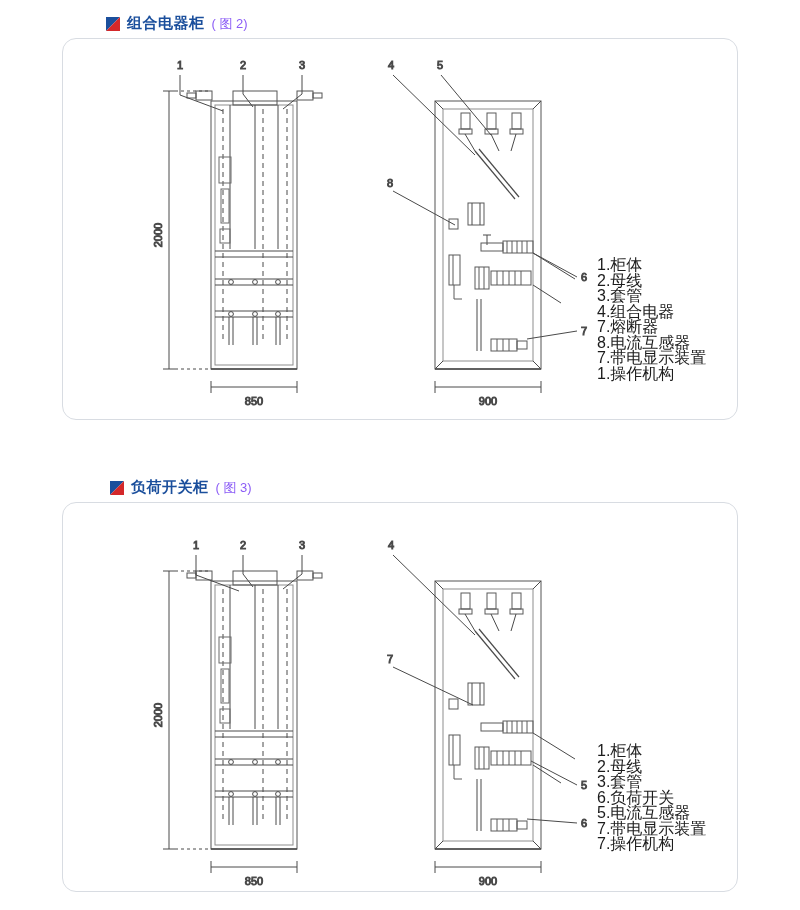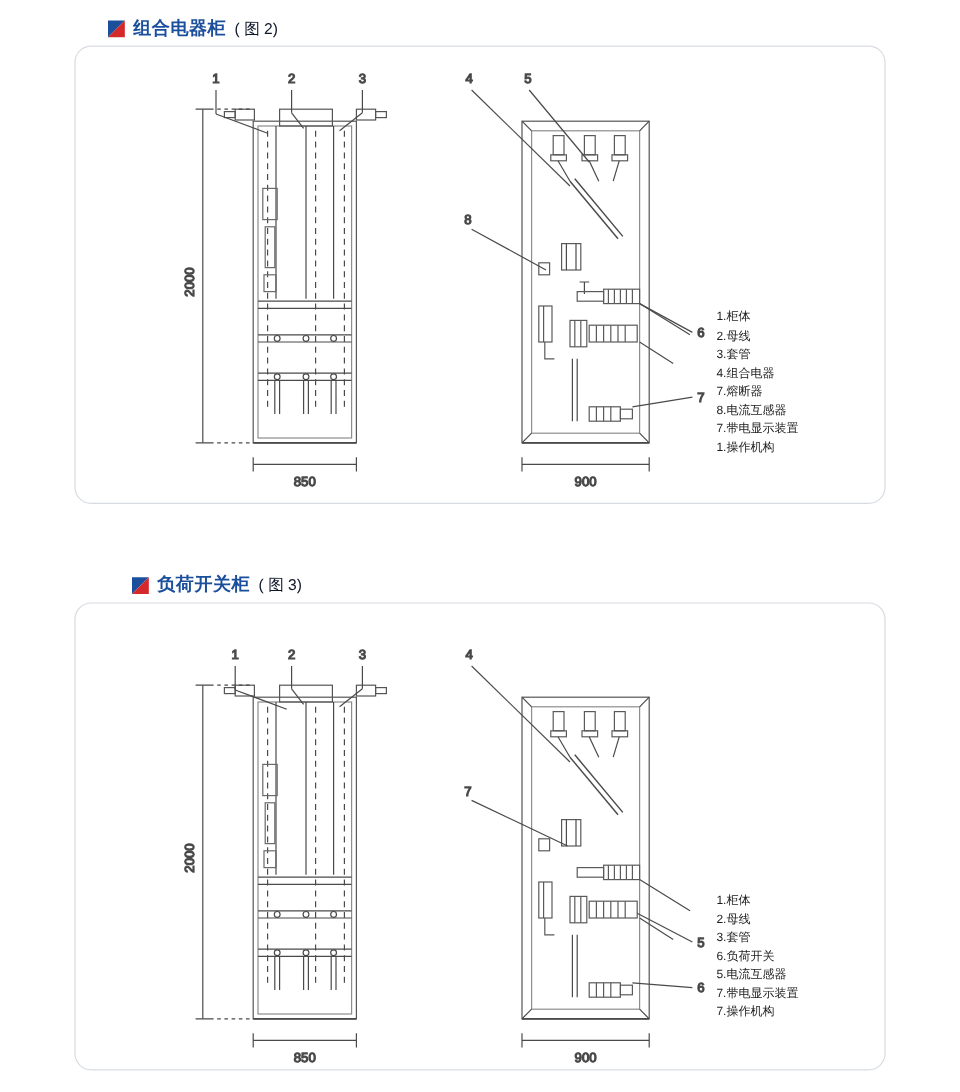--- a/index.html
+++ b/index.html
@@ -33,54 +33,54 @@
   }
   .sec-title {
     font-size: 15px;
     font-weight: bold;
     color: #1b4f9c;
     letter-spacing: .5px;
     white-space: nowrap;
   }
   .sec-sub {
     font-size: 13px;
-    color: #0f172a;
+    color: #8b5cf6;
     white-space: nowrap;
   }
 
   
   .panel {
     position: absolute;
     border: 1px solid #d8dce2;
     border-radius: 14px;
     background: #fff;
   }
 
   
   .canvas { position: absolute; left: 0; top: 0; }
 
   
   .legend {
     position: absolute;
-    font-size: 10px;
+    font-size: 16px;
     line-height: 15.5px;
     color: #1c1c1c;
     white-space: nowrap;
   }
   .legend div { font-family: "Liberation Sans", sans-serif; }
 
   
   svg text { font-family: "Liberation Sans", sans-serif; }
 </style>
 </head>
 <body>
 
 <div class="page">
 
-  <div class="section-head" style="left:60px; top:14px;padding-left:30px;">
+  <div class="section-head" style="left:76px; top:14px;padding-left:30px;">
     <span class="flag-icon">
       <span class="tri-a"></span>
         <span class="tri-b"></span>
     </span>
     <span class="sec-title">组合电器柜</span>
     <span class="sec-sub">( 图 2)</span>
   </div>
 
   <div class="panel" style="left:62px; top:38px; width:676px; height:382px;">
 

